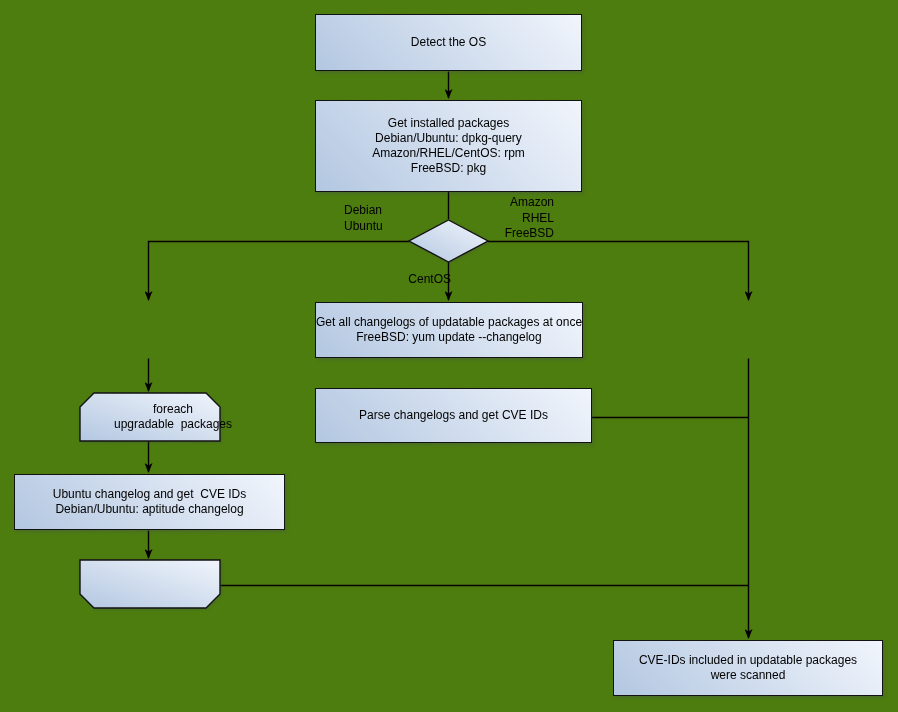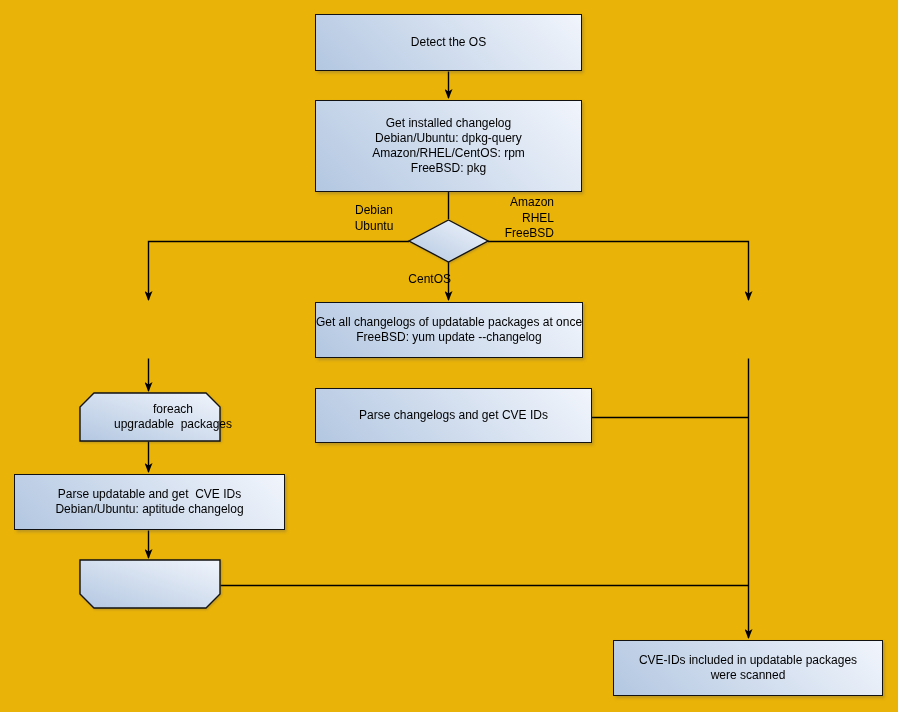--- a/index.html
+++ b/index.html
@@ -1,19 +1,19 @@
 <!DOCTYPE html>
 <html><head>
 <meta charset="utf-8">
 <style>
   * { margin:0; padding:0; box-sizing:border-box; }
   html,body { background:#ffffff; }
   body { font-family:"Liberation Sans", sans-serif; color:#000; }
   .canvas {
-    position:relative; width:898px; height:712px; background:#eab308; overflow:hidden;
+    position:relative; width:898px; height:712px; background:#4d7c0f; overflow:hidden;
   }
   svg.connectors { position:absolute; left:0; top:0; z-index:1; }
   .shape { fill:url(#nodeGrad); stroke:#121212; stroke-width:1.4; }
   .shapes { filter:drop-shadow(1px 1.5px 1px rgba(70,80,100,0.30)); }
   .edges  { stroke:#000; stroke-width:1.4; fill:none; }
   .node {
     position:absolute; z-index:2;
     display:flex; flex-direction:column; align-items:center; justify-content:center;
     text-align:center; font-size:12px; line-height:15px; color:#000;
   }
@@ -61,54 +61,54 @@
       <polygon class="shape" points="94,393 206,393 220,407 220,441 80,441 80,407"></polygon>
       <polygon class="shape" points="80,560 220,560 220,594 206,608 94,608 80,594"></polygon>
     </g>
   </svg>
 
   <div class="node rect" style="left:315px;top:14px;width:267px;height:57px">
     <div class="ln">Detect the OS</div>
   </div>
 
   <div class="node rect" style="left:315px;top:100px;width:267px;height:92px">
-    <div class="ln">Get installed changelog</div>
+    <div class="ln">Get installed packages</div>
     <div class="ln">Debian/Ubuntu: dpkg-query</div>
     <div class="ln">Amazon/RHEL/CentOS: rpm</div>
     <div class="ln">FreeBSD: pkg</div>
   </div>
 
 
   <div class="node overlay" style="left:80px;top:393px;width:140px;height:48px">
     <div class="ln">foreach</div>
     <div class="ln">upgradable  packages</div>
   </div>
 
   <div class="node rect" style="left:14px;top:474px;width:271px;height:56px">
-    <div class="ln">Parse updatable and get  CVE IDs</div>
+    <div class="ln">Ubuntu changelog and get  CVE IDs</div>
     <div class="ln">Debian/Ubuntu: aptitude changelog</div>
   </div>
 
 
   <div class="node rect" style="left:315px;top:302px;width:268px;height:56px">
     <div class="ln">Get all changelogs of updatable packages at once</div>
     <div class="ln">FreeBSD: yum update --changelog</div>
   </div>
 
   <div class="node rect" style="left:315px;top:388px;width:277px;height:55px">
     <div class="ln">Parse changelogs and get CVE IDs</div>
   </div>
 
 
   <div class="node rect" style="left:613px;top:640px;width:270px;height:56px">
     <div class="ln">CVE-IDs included in updatable packages</div>
     <div class="ln">were scanned</div>
   </div>
 
-  <div class="lbl" style="left:344px;top:203px;width:60px;text-align:center">
+  <div class="lbl" style="left:344px;top:203px;width:60px;text-align:left">
     <div class="ln">Debian</div>
     <div class="ln">Ubuntu</div>
   </div>
 
   <div class="lbl" style="left:494px;top:195px;width:60px;text-align:right">
     <div class="ln">Amazon</div>
     <div class="ln">RHEL</div>
     <div class="ln">FreeBSD</div>
   </div>
 

